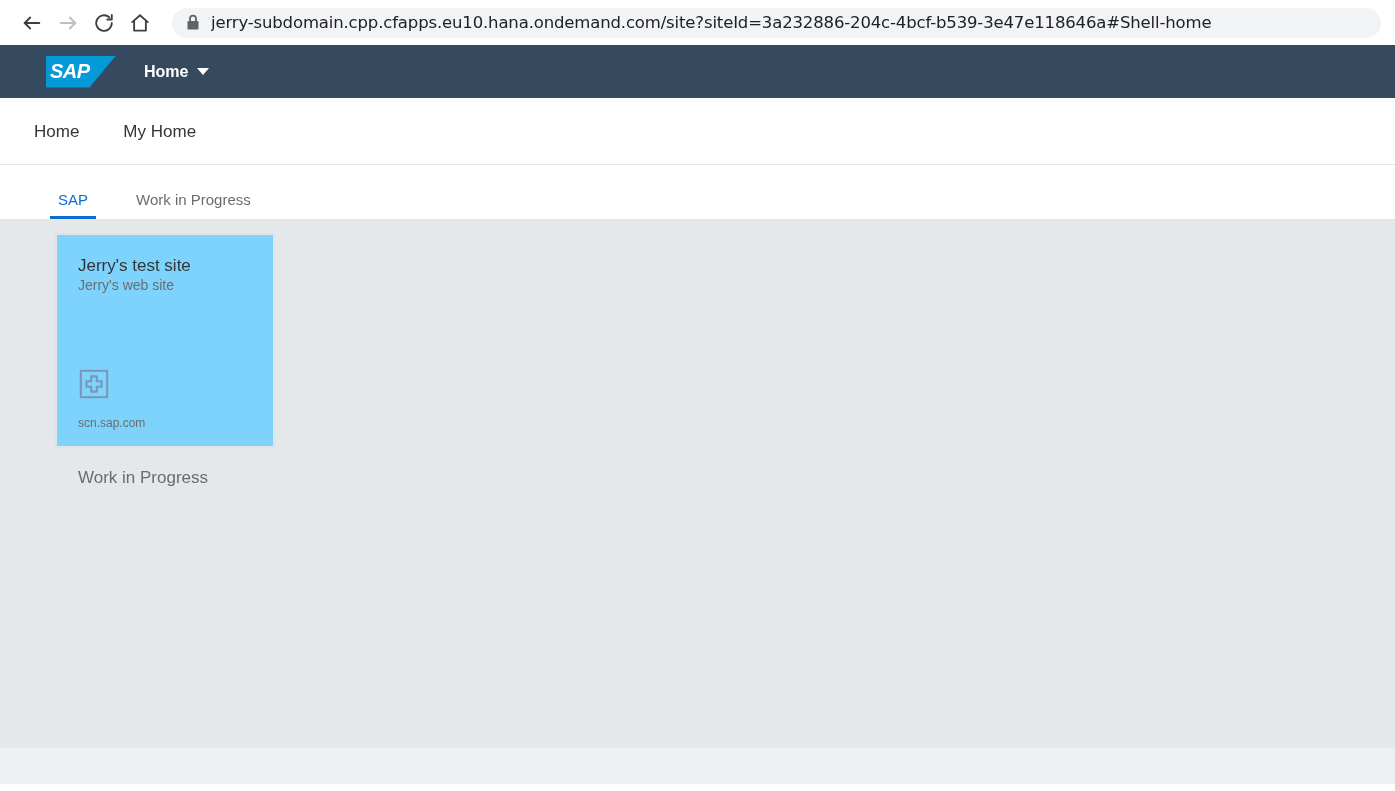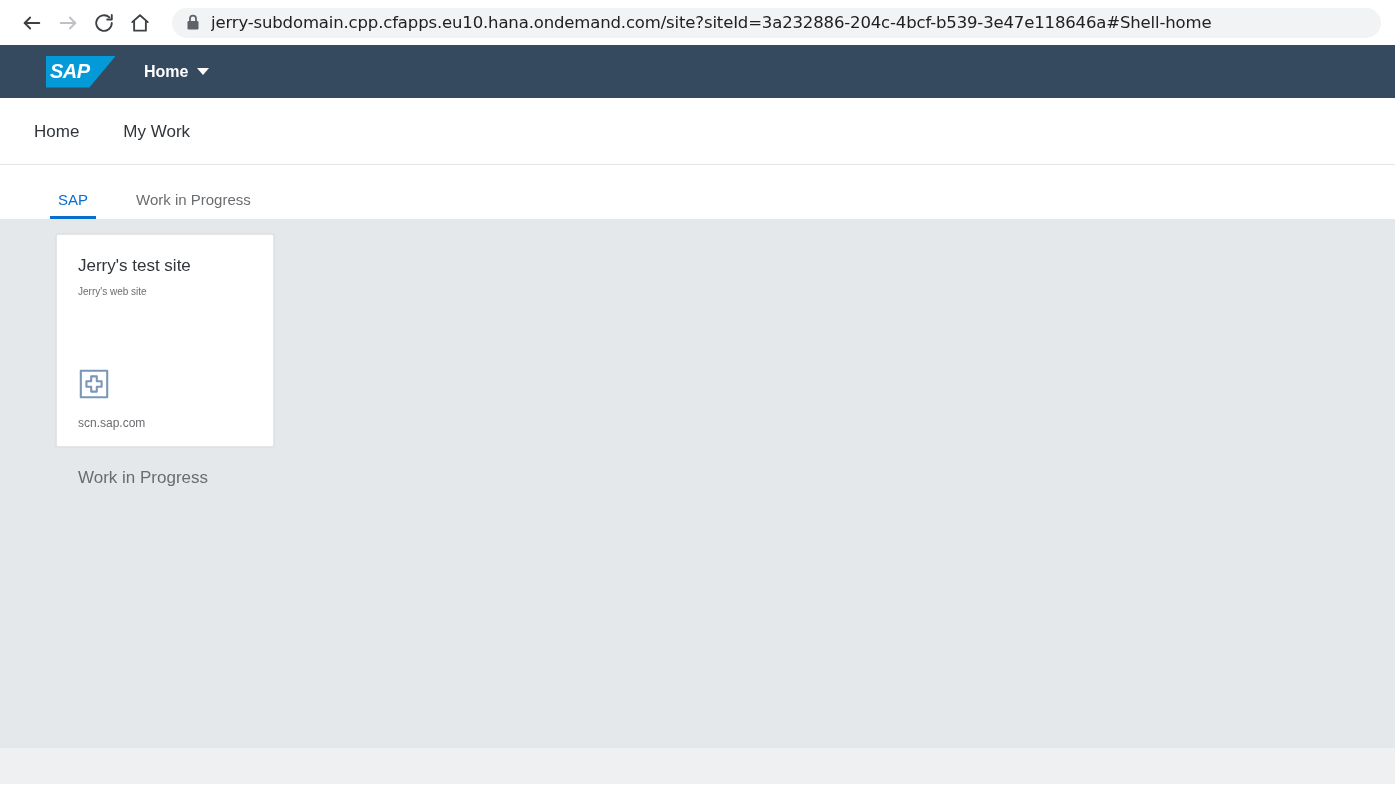--- a/index.html
+++ b/index.html
@@ -173,39 +173,39 @@
     color: #6a6d70;
     padding: 22px 0 20px 78px;
     line-height: 1;
   }
 
   .tile-row { padding-left: 56px; display: flex; gap: 16px; }
 
   .tile {
     width: 218px;
     height: 213px;
-    background: #ffffff;
+    background: #7dd3fc;
     border: 1px solid #e5e5e5;
     border-radius: 2px;
     box-shadow: 0 0 2px 0 rgba(0,0,0,0.10);
     padding: 20px 21px 16px 21px;
     display: flex;
     flex-direction: column;
   }
 
   .tile-title {
     font-size: 17px;
     color: #32363a;
     line-height: 1.25;
   }
 
   .tile-subtitle {
-    font-size: 10px;
+    font-size: 14px;
     color: #6a6d70;
-    margin-top: 10px;
+    margin-top: 1px;
     line-height: 1.25;
   }
 
   .tile-spacer { flex: 1 1 auto; }
 
   .tile-icon {
     height: 40px;
     display: flex;
     align-items: center;
     margin-bottom: 12px;
@@ -288,21 +288,21 @@
     <span class="caret"></span>
   </div>
 
 </div>
 
 <div id="page-nav">
   <div class="page-nav-item">
     <span>Home</span>
   </div>
   <div class="page-nav-item">
-    <span>My Work</span>
+    <span>My Home</span>
   </div>
 </div>
 
 <div id="tab-strip">
   <div class="tab active">
     <span>SAP</span>
   </div>
   <div class="tab">
     <span>Work in Progress</span>
   </div>

